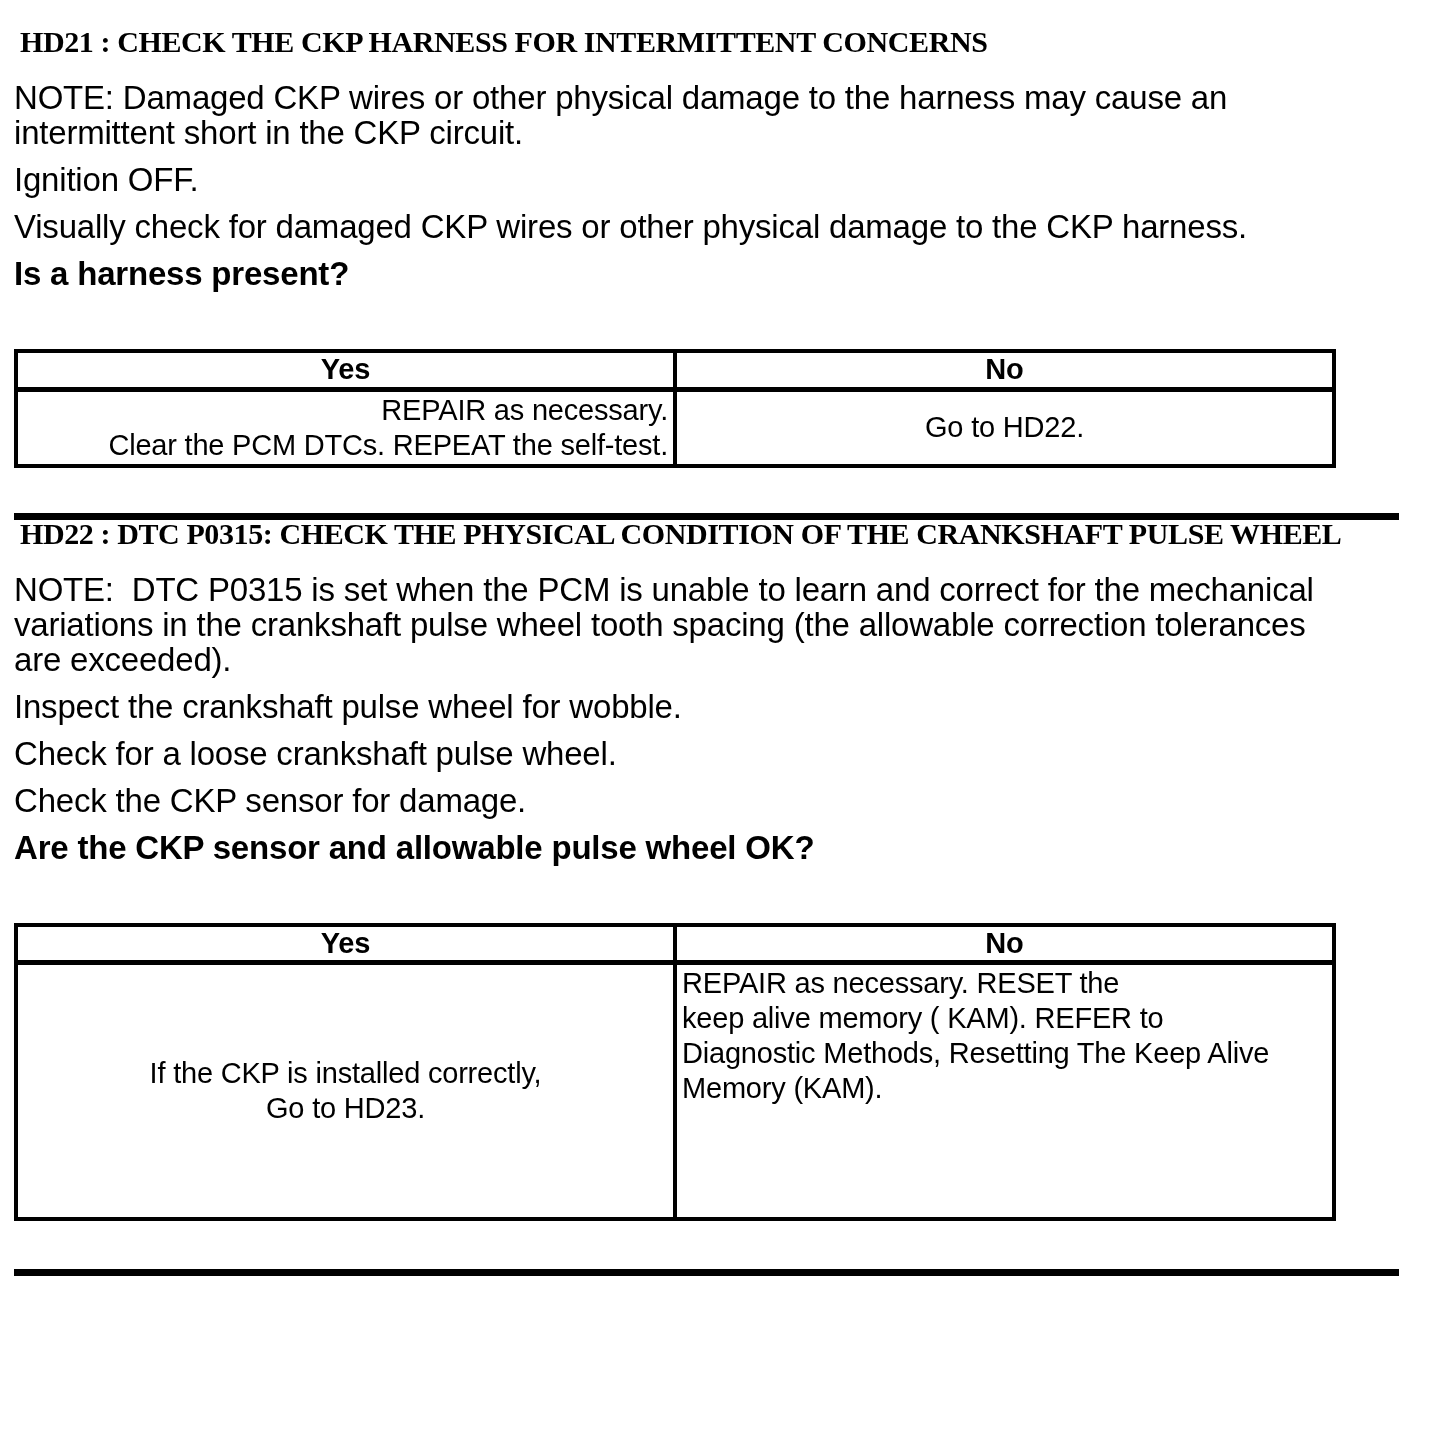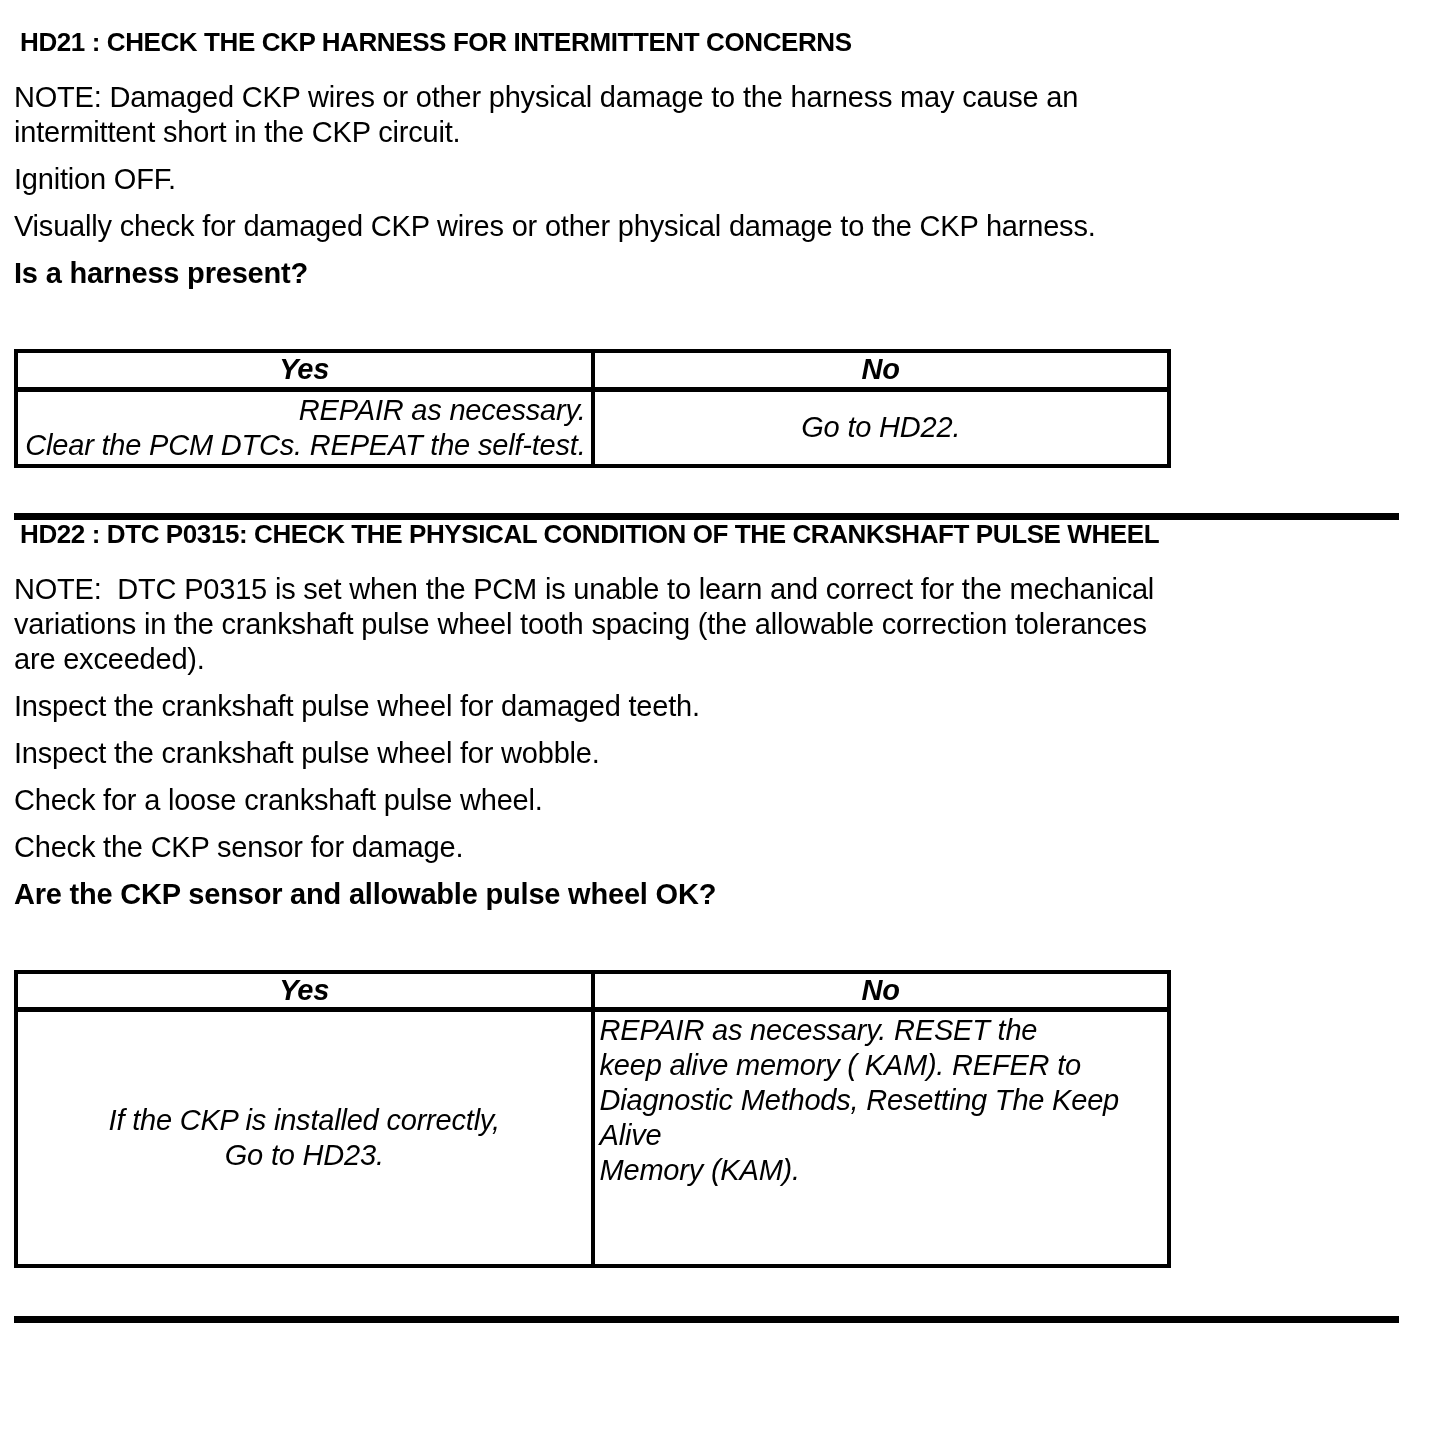--- a/index.html
+++ b/index.html
@@ -11,44 +11,44 @@
     font-family: "Liberation Sans", sans-serif;
   }
   .page {
     width: 1440px;
     height: 1430px;
     padding: 28px 40px 0 14px;
     background: #ffffff;
     overflow: hidden;
   }
   .section-heading {
-    font-size: 26px;
+    font-size: 30px;
     font-weight: 700;
     line-height: 28px;
     letter-spacing: -0.4px;
     margin: 0 0 24px 6px;
     white-space: pre-wrap;
+    font-family: Liberation Serif, serif;
   }
   .body-text {
-    font-size: 29px;
+    font-size: 33px;
     line-height: 35px;
     letter-spacing: -0.2px;
     margin: 0 0 12px 0;
     white-space: pre-wrap;
   }
   .question-text {
     font-weight: 700;
     margin-bottom: 0;
   }
   .decision-table {
     border-collapse: collapse;
     table-layout: fixed;
-    width: 1157px;
+    width: 1322px;
     margin-top: 58px;
-    font-style: italic;
   }
   .decision-table th,
   .decision-table td {
     border: 4px solid #000000;
     font-size: 29px;
     letter-spacing: -0.2px;
     overflow: hidden;
   }
   .decision-table th {
     font-weight: 700;
@@ -110,21 +110,20 @@
   </table>
 
   <div class="thick-rule rule-after-table-1"></div>
 
   <div class="section-heading heading-hd22">HD22 : DTC P0315: CHECK THE PHYSICAL CONDITION OF THE CRANKSHAFT PULSE WHEEL</div>
 
   <p class="body-text">NOTE:  DTC P0315 is set when the PCM is unable to learn and correct for the mechanical
 variations in the crankshaft pulse wheel tooth spacing (the allowable correction tolerances
 are exceeded).</p>
 
-  <p class="body-text">Inspect the crankshaft pulse wheel for damaged teeth.</p>
 
   <p class="body-text">Inspect the crankshaft pulse wheel for wobble.</p>
 
   <p class="body-text">Check for a loose crankshaft pulse wheel.</p>
 
   <p class="body-text">Check the CKP sensor for damage.</p>
 
   <p class="body-text question-text">Are the CKP sensor and allowable pulse wheel OK?</p>
 
   <table class="decision-table t2">

